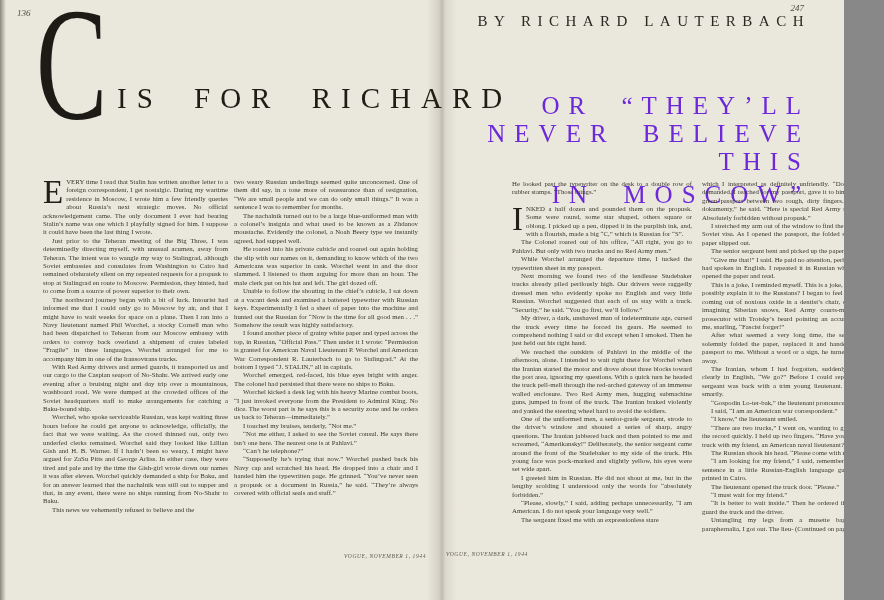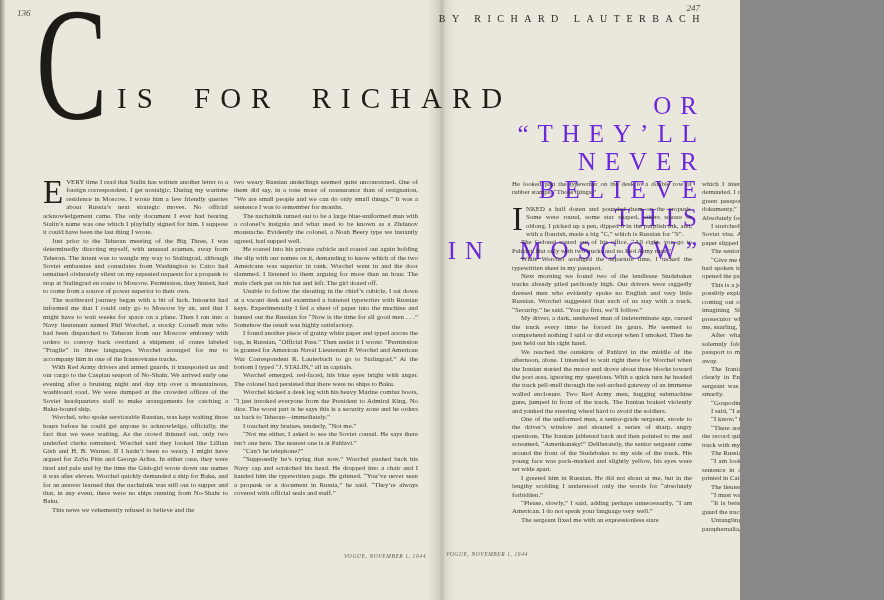--- a/index.html
+++ b/index.html
@@ -1,17 +1,17 @@
 <!DOCTYPE html>
 <html><head>
 <meta charset="utf-8">
 <style>
   html,body { margin:0; padding:0; background:#888; }
   .spread {
-    position:relative; width:740px; height:600px;
+    position:relative; width:844px; height:600px;
     background:#eae7dd; overflow:hidden;
     font-family:"Liberation Serif", serif;
   }
   .left-edge {
     position:absolute; left:0; top:0; width:6px; height:100%;
     background:linear-gradient(to right, rgba(45,42,35,0.5), rgba(45,42,35,0));
   }
   .gutter {
     position:absolute; left:427px; top:0; width:30px; height:100%;
     background:linear-gradient(to right, rgba(95,88,70,0) 0%, rgba(95,88,70,0.16) 40%,
@@ -22,21 +22,21 @@
   #pn-right { right:40px; top:3px; }
   .big-c {
     position:absolute; left:36px; top:4px; font-size:162px; line-height:120px;
     color:#1d1b15; transform:scaleX(0.66); transform-origin:0 0;
   }
   .title-left {
     position:absolute; left:117px; top:82px; font-size:29px; letter-spacing:10px;
     word-spacing:14px; color:#201d17; white-space:nowrap;
   }
   .byline {
-    position:absolute; right:34px; top:13px; font-size:10px; letter-spacing:6.5px;
+    position:absolute; right:34px; top:13px; font-size:15px; letter-spacing:6.5px;
     color:#2a2821; white-space:nowrap;
   }
   .title-right {
     position:absolute; left:440px; right:34px; top:92px; text-align:right;
     font-size:25px; letter-spacing:9px; word-spacing:12px; color:#6d28d9;
   }
   .title-right .line2 { margin-top:5px; }
   .col {
     position:absolute; top:178px; height:390px; overflow:hidden;
     text-align:justify; font-size:6.8px; line-height:8.4px; color:#3a372e;

